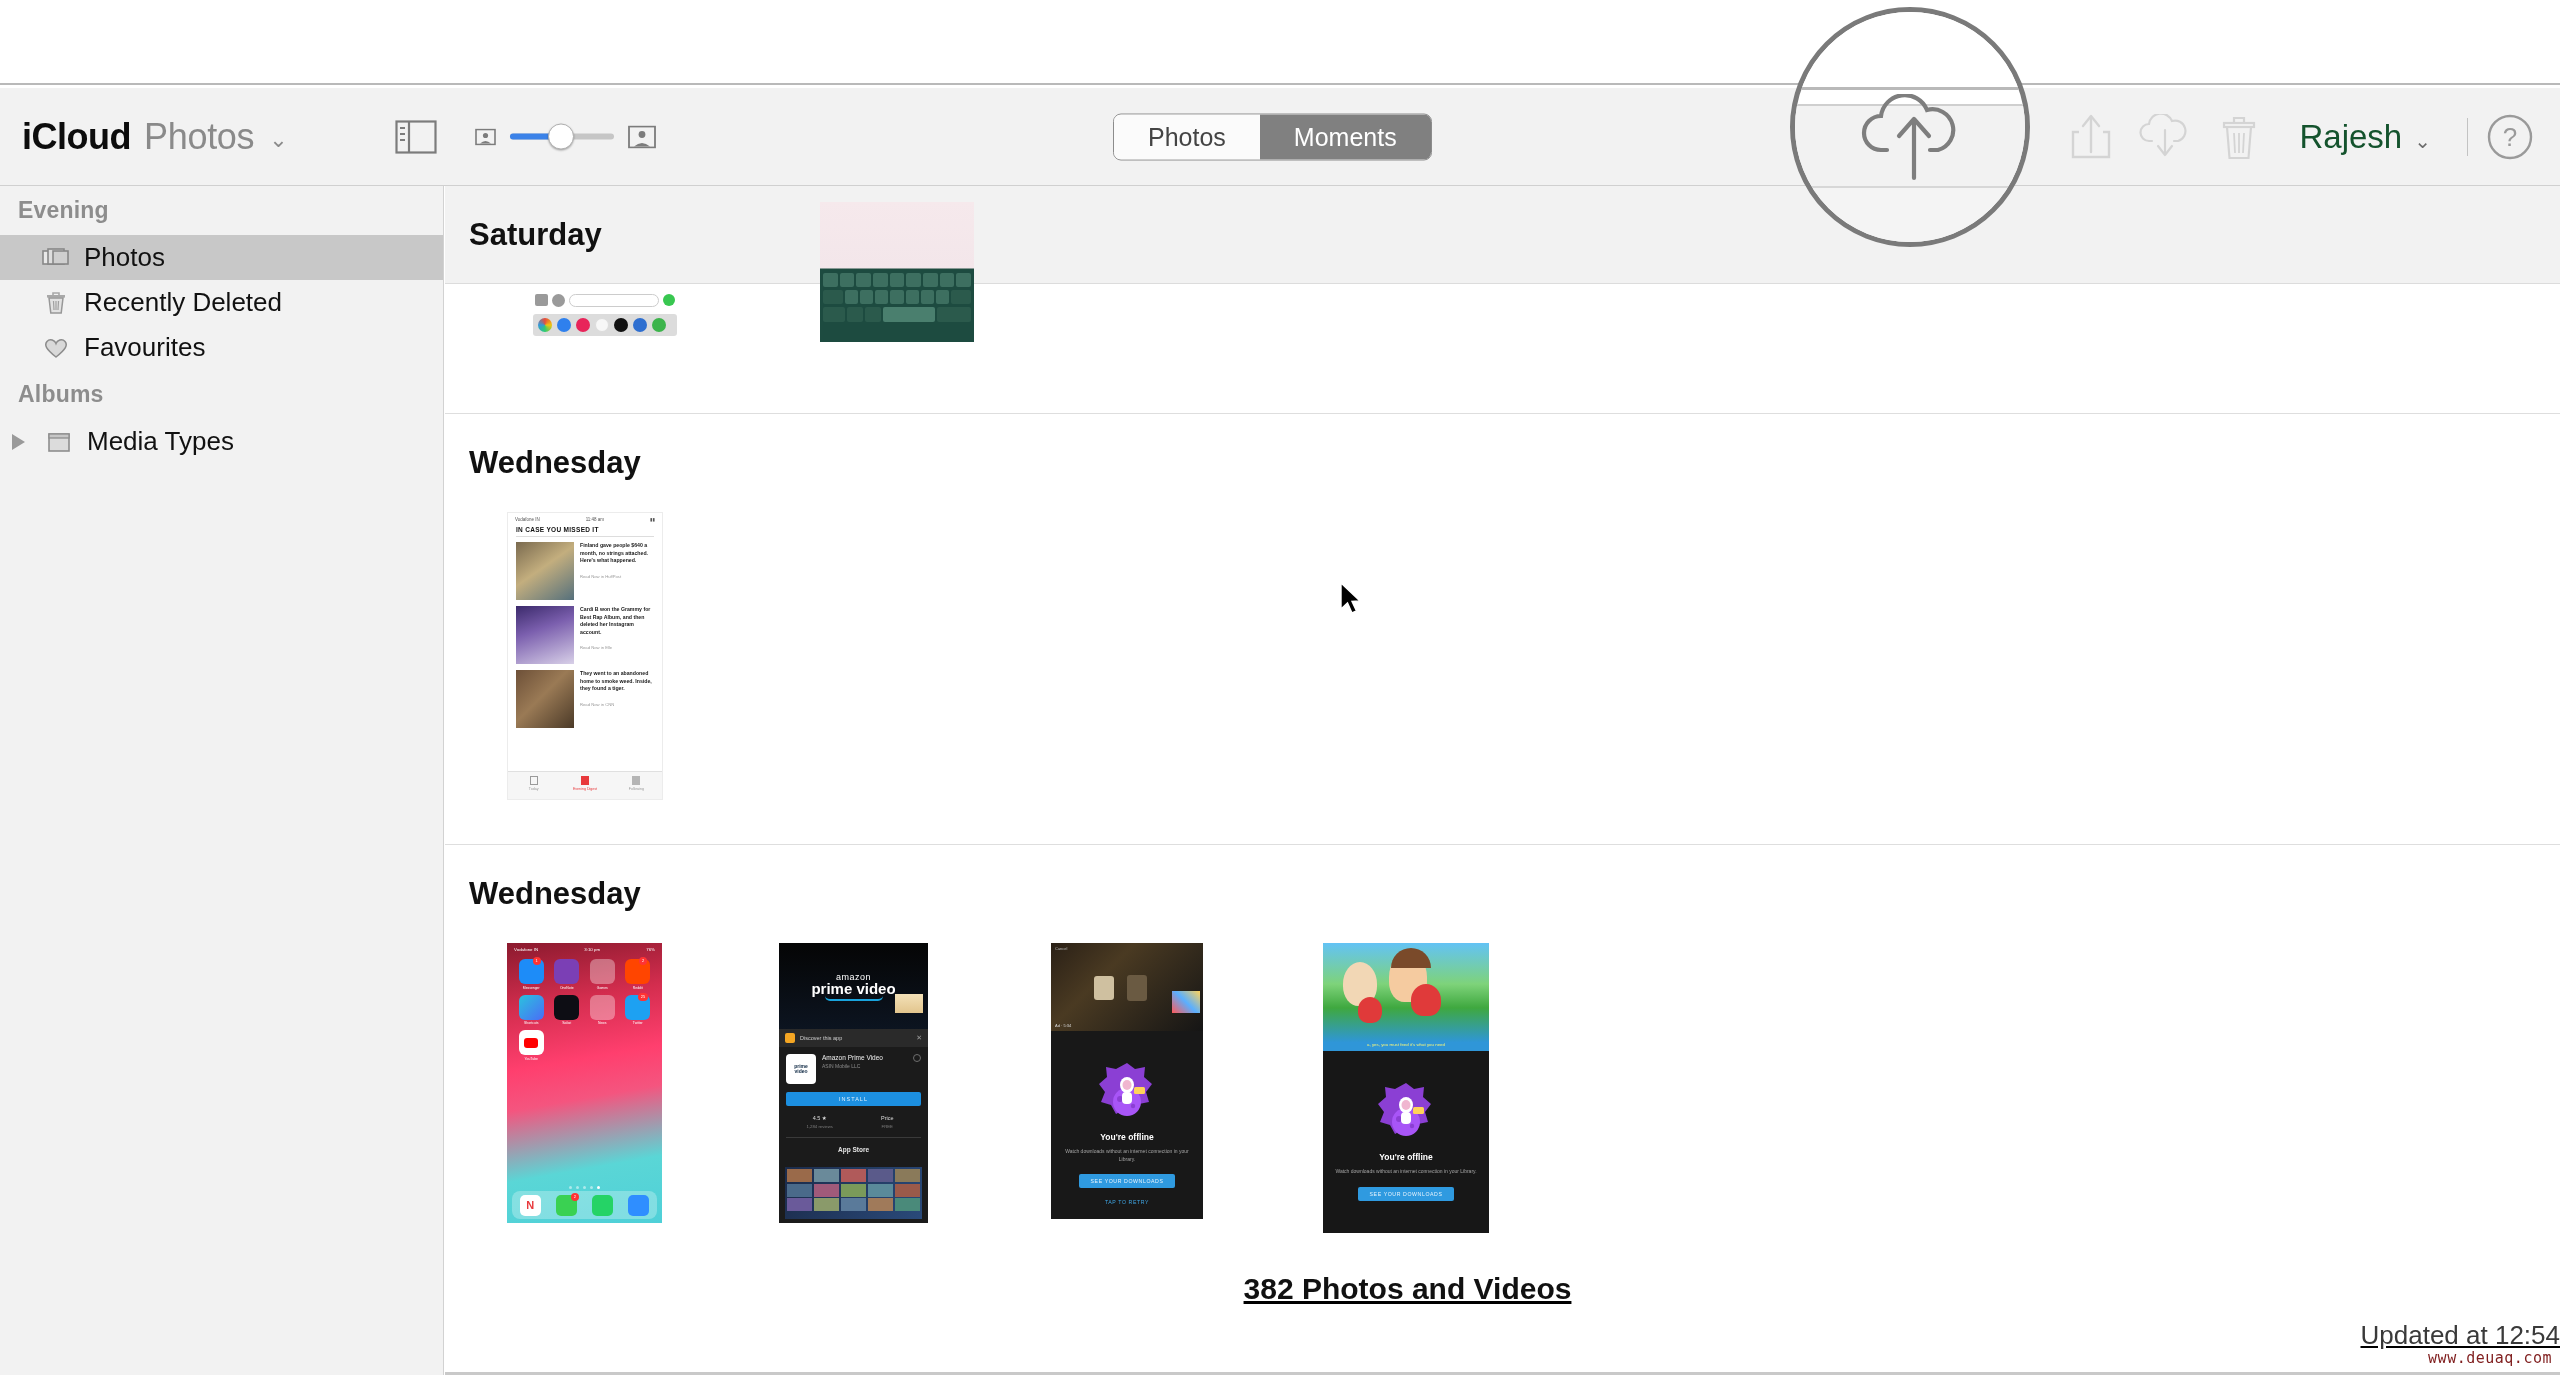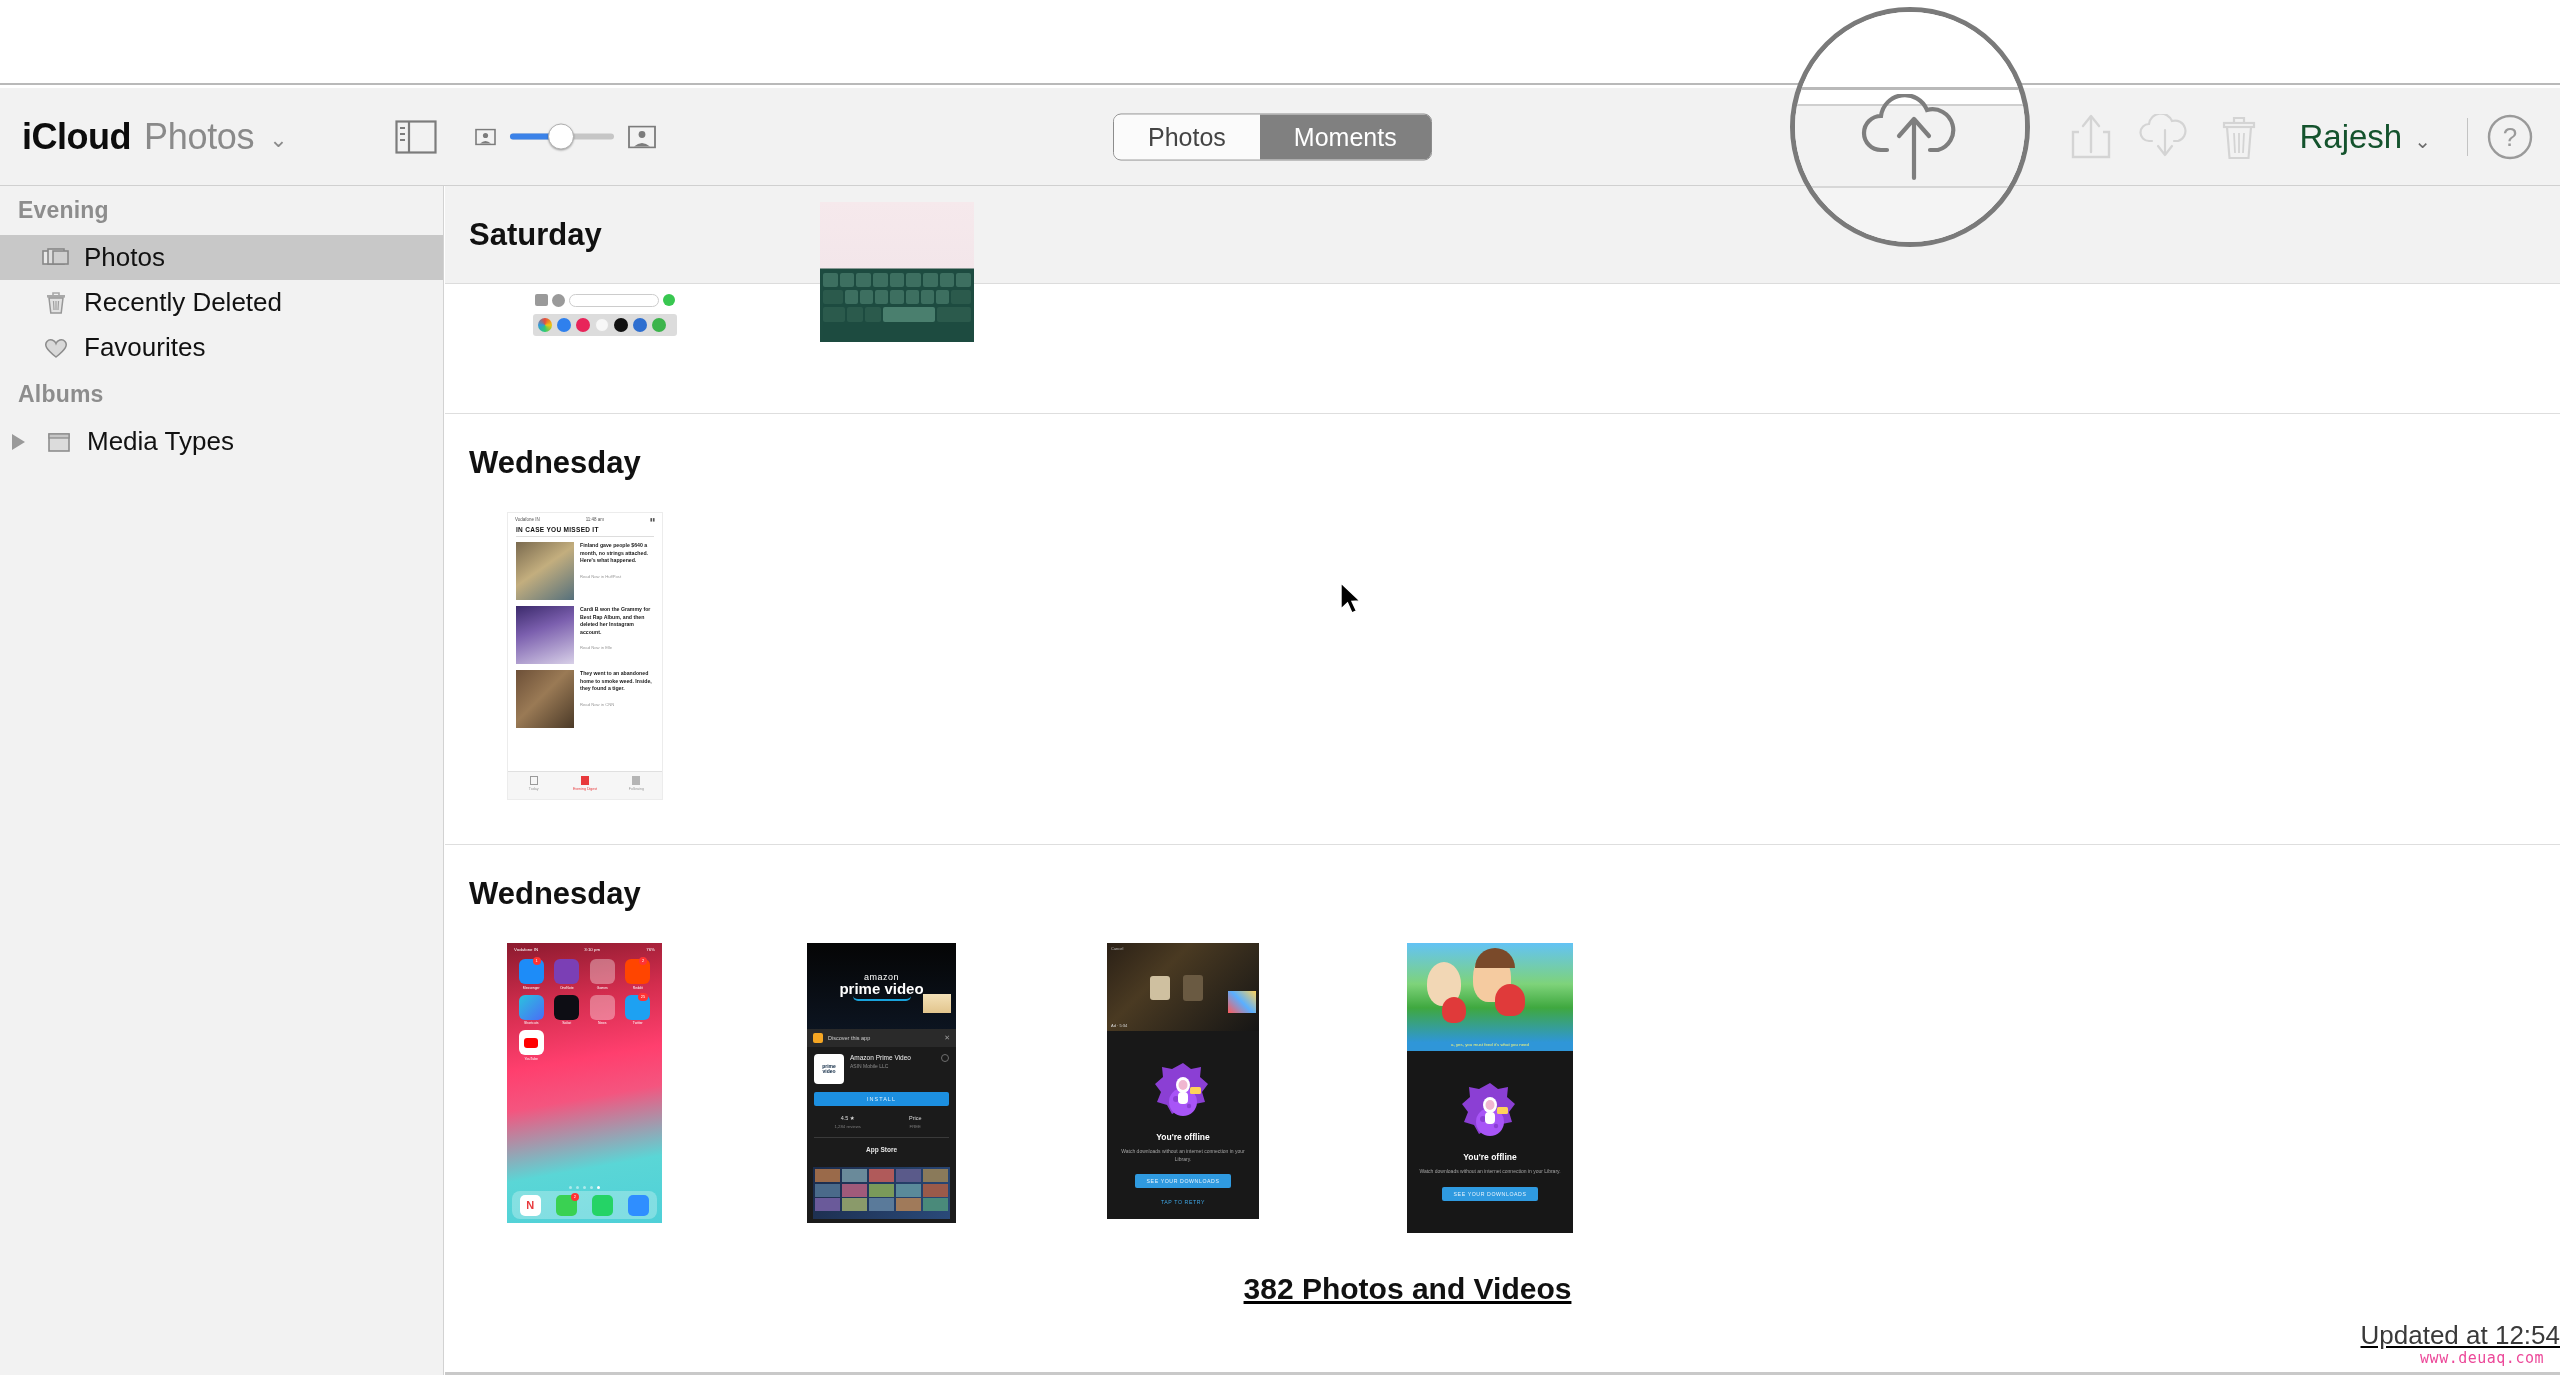--- a/index.html
+++ b/index.html
@@ -88,39 +88,39 @@
   .content { position:absolute; left:445px; top:186px; width:2115px; height:1189px; background:#fff; overflow:hidden; }
 
   .day-header {
     position:relative; height:98px; display:flex; align-items:center;
     padding-left:24px; font-size:31px; font-weight:bold; color:#111;
   }
   .day-header.sticky { background:#f2f2f2; border-bottom:1px solid #dcdcdc; }
   .sep-line { height:1px; background:#dedede; margin:0; }
 
   .row { display:flex; align-items:flex-end; gap:0px; padding-left:62px; }
-  .cell { width:300px; display:flex; justify-content:flex-start; }
+  .cell { width:272px; display:flex; justify-content:flex-start; }
 
   .thumb { background:#fff; overflow:hidden; position:relative; }
 
   
   .tue-row { position:relative; height:97px; }
   .tue-t1 { position:absolute; left:86px; top:0; width:148px; height:58px; }
   .tue-t2 { position:absolute; left:375px; top:-82px; width:154px; height:140px; }
 
   
   .phone { position:relative; overflow:hidden; }
 
   .footer-summary { text-align:center; margin-top:39px;text-decoration:underline; }
   .footer-count { font-size:30px; font-weight:bold; color:#111; }
   .footer-updated { font-size:26px; color:#3a3a3a; margin-top:14px;text-align:right; }
 
   .cursor { position:absolute; left:1339px; top:582px; width:26px; height:34px; z-index:50; }
 
-  .watermark { position:absolute; right:16px; bottom:8px; font-size:15px; color:#ec4899; font-family:"DejaVu Sans Mono", monospace; letter-spacing:.5px; z-index:45;}
+  .watermark { position:absolute; right:8px; bottom:8px; font-size:15px; color:#7f1d1d; font-family:"DejaVu Sans Mono", monospace; letter-spacing:.5px; z-index:45;}
 
   .hscroll-line { position:absolute; left:445px; bottom:0; width:2115px; height:3px; background:#c9c9c9; }
 </style>
 </head>
 <body>
 
 <div class="page">
 
   <div class="top-strip">
     <div class="rule1"></div>

